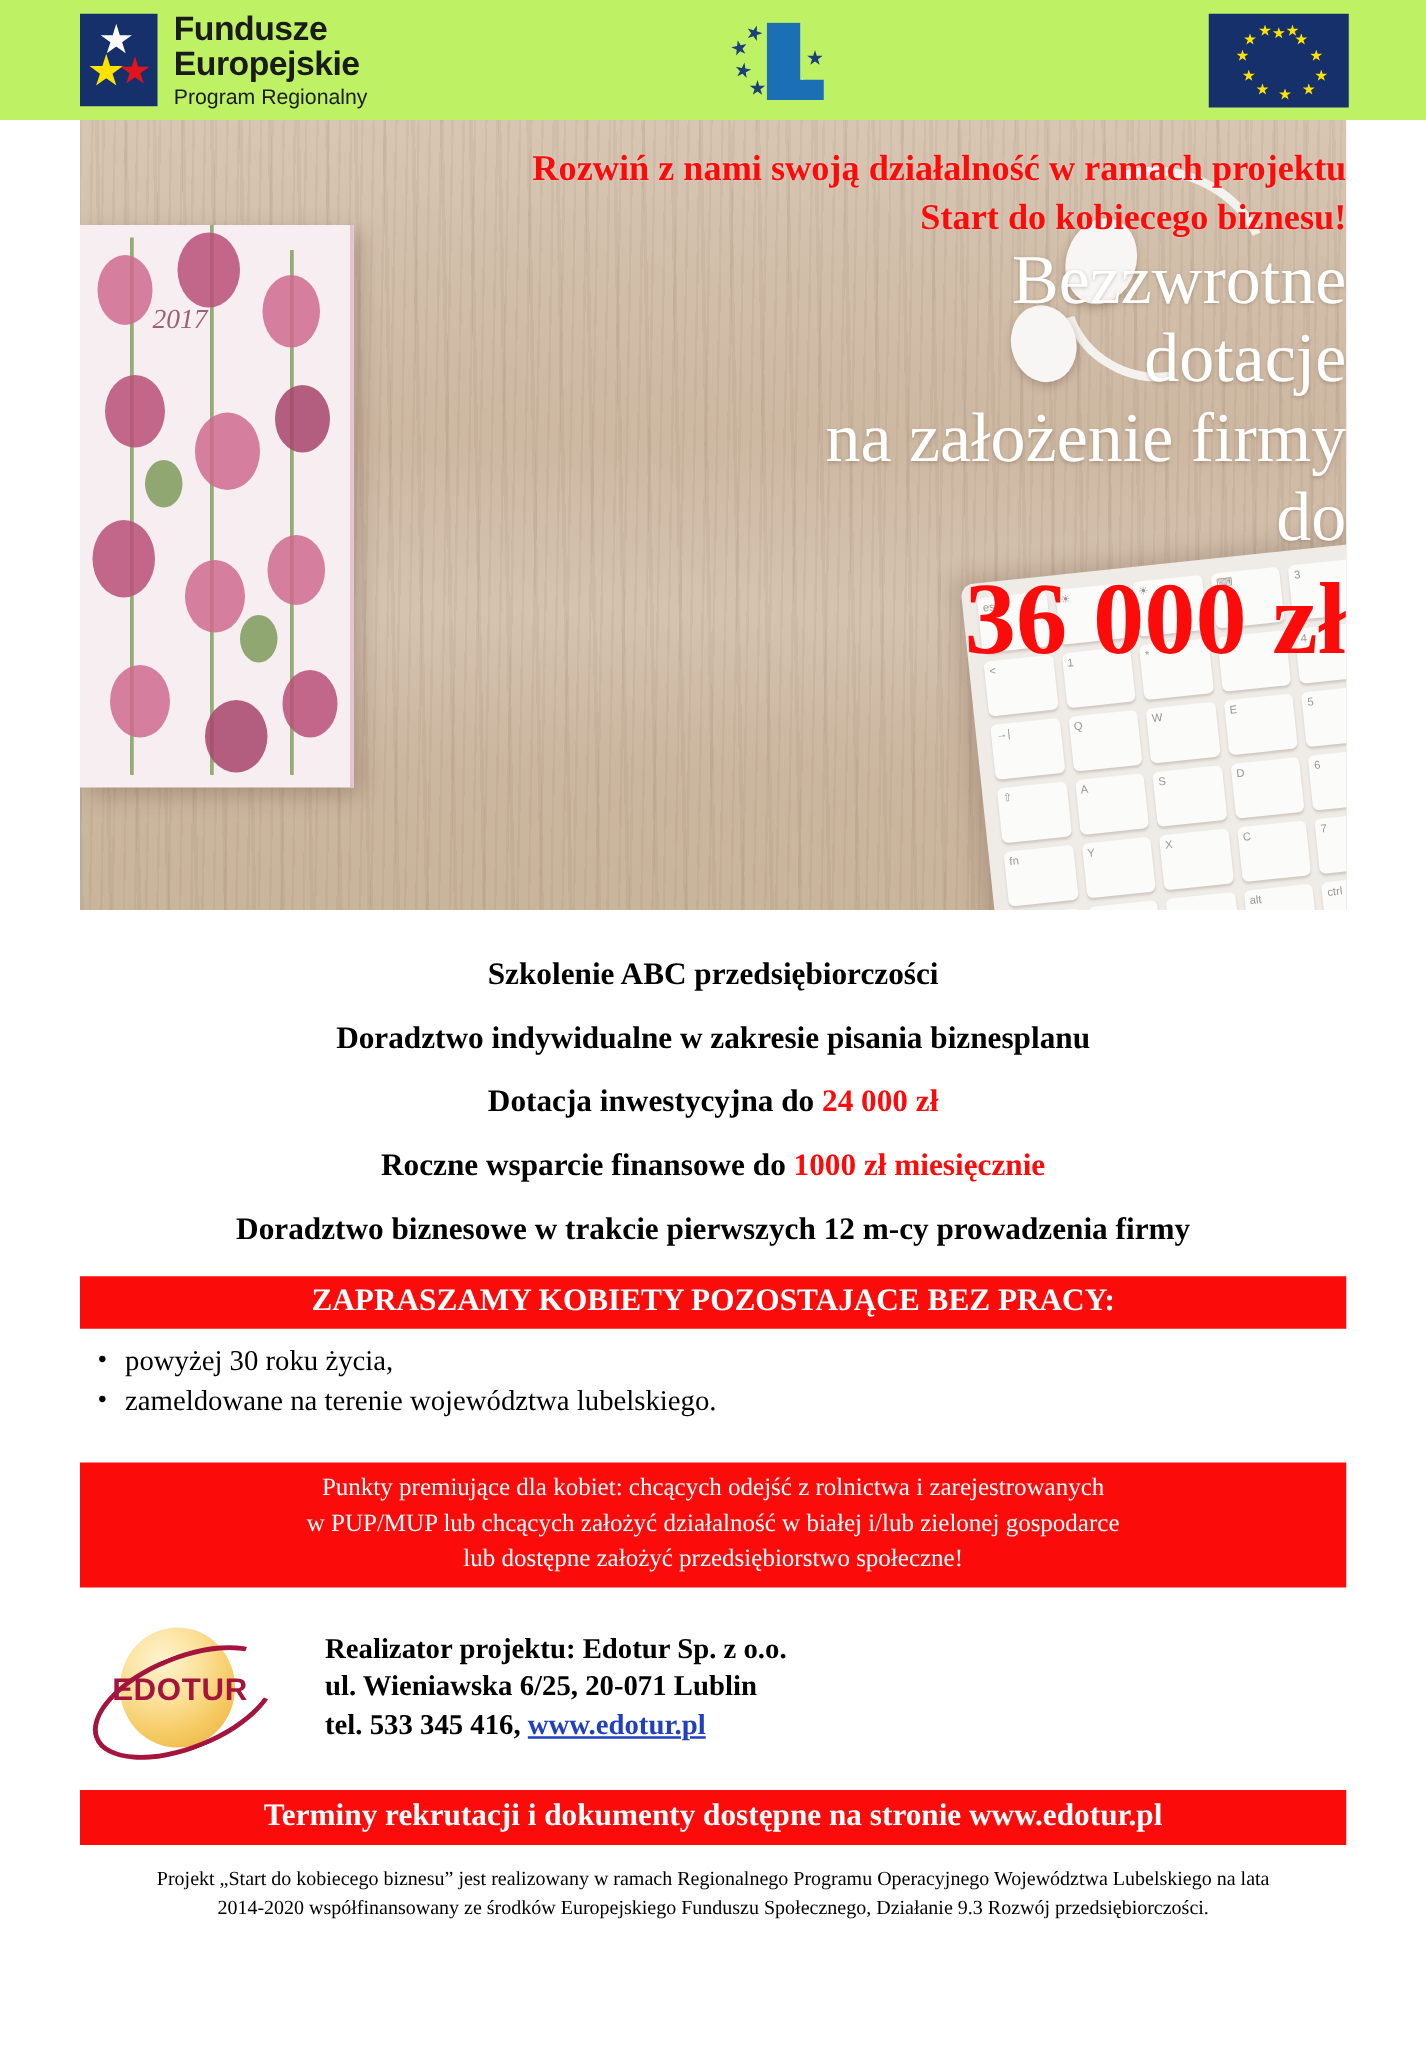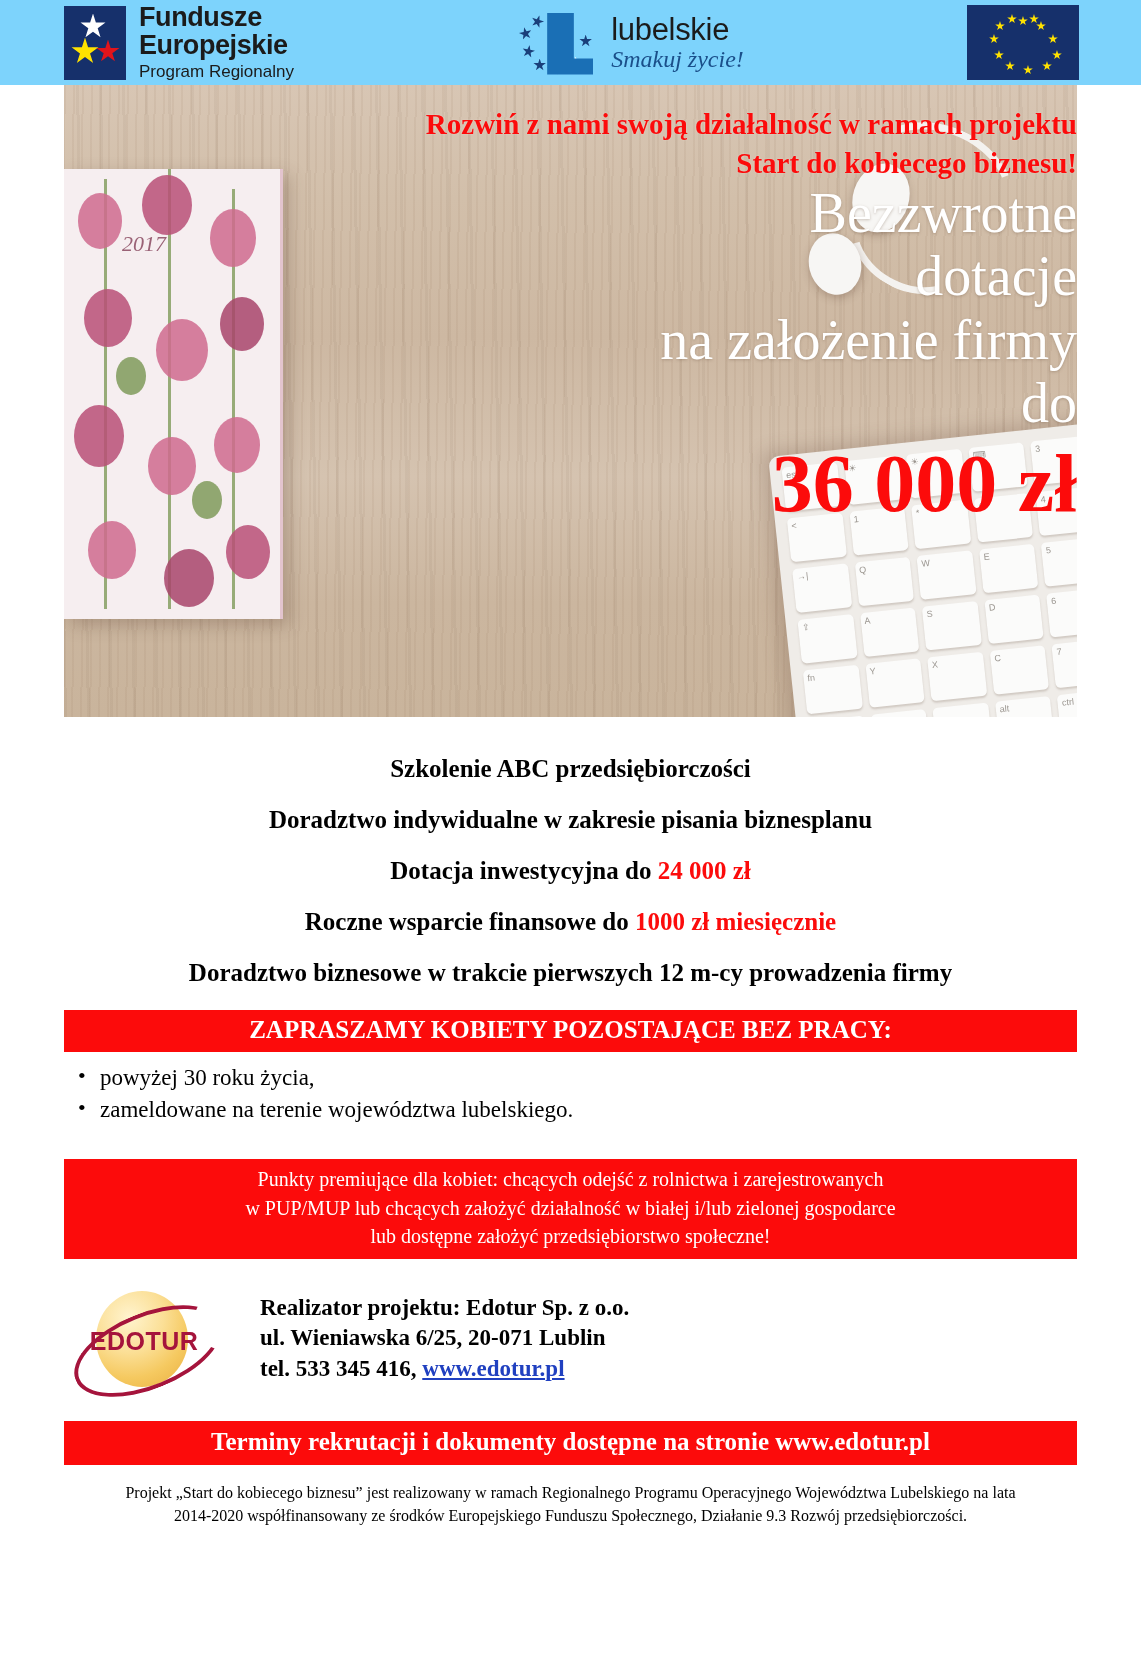--- a/index.html
+++ b/index.html
@@ -11,27 +11,27 @@
     width: 1141px;
     height: 1653px;
     font-family: "Liberation Serif", "DejaVu Serif", serif;
     color: #000;
     overflow: hidden;
     position: relative;
   }
 
   
   .logo-bar {
-    height: 85px;
+    height: 96px;
     display: flex;
     align-items: center;
     justify-content: space-between;
     padding: 0 62px 0 64px;
     box-sizing: border-box;
-    background: #7dd3fc;
+    background: #bef264;
   }
   .logo {
     display: flex;
     align-items: center;
   }
 
   
   .fe-mark {
     width: 62px;
     height: 74px;
@@ -396,24 +396,20 @@
   <div class="logo">
     <div class="lub-mark">
       <span class="s" style="left:2px;  top:20px; transform:rotate(-12deg);"></span>
       <span class="s" style="left:5px;  top:38px; transform:rotate(10deg);"></span>
       <span class="s" style="left:16px; top:52px;"></span>
       <span class="s" style="left:14px; top:8px;  transform:rotate(18deg);"></span>
       <span class="s" style="left:30px; top:56px;"></span>
       <span class="s" style="left:52px; top:50px; background:#fff;"></span>
       <span class="s" style="left:62px; top:28px;"></span>
       <div class="lshape"></div>
-    </div>
-    <div class="lub-text">
-      <div class="l1">lubelskie</div>
-      <div class="l2">Smakuj życie!</div>
     </div>
   </div>
 
   <div class="logo">
     <div class="ue-flag">
       <span class="s" style="left:51px; top:11px;"></span>
       <span class="s" style="left:69px; top:16px;"></span>
       <span class="s" style="left:81px; top:29px;"></span>
       <span class="s" style="left:85px; top:45px;"></span>
       <span class="s" style="left:75px; top:56px;"></span>

